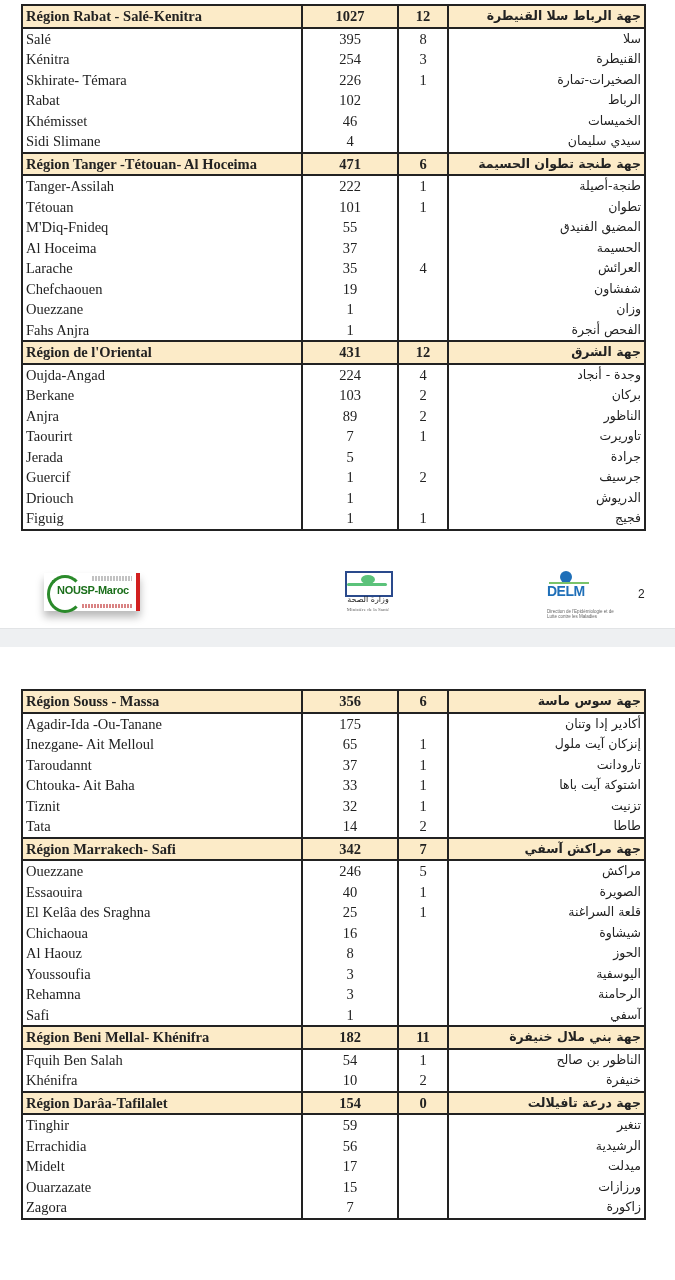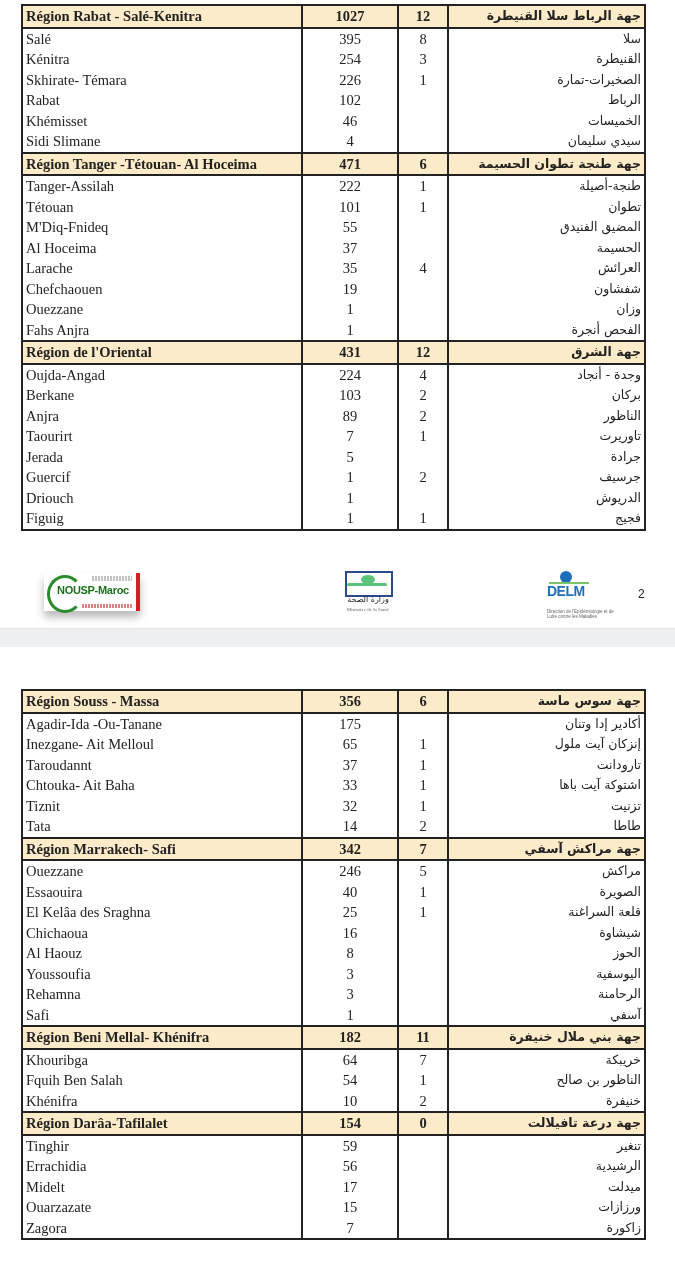--- a/index.html
+++ b/index.html
@@ -344,26 +344,20 @@
           <td class="num"></td>
           <td class="ar">آسفي</td>
         </tr>
         <tr class="region">
           <td class="fr">Région Beni Mellal- Khénifra</td>
           <td class="num">182</td>
           <td class="num">11</td>
           <td class="ar">جهة بني ملال خنيفرة</td>
         </tr>
         <tr>
-          <td class="fr">Khouribga</td>
-          <td class="num">64</td>
-          <td class="num">7</td>
-          <td class="ar">خريبكة</td>
-        </tr>
-        <tr>
           <td class="fr">Fquih Ben Salah</td>
           <td class="num">54</td>
           <td class="num">1</td>
           <td class="ar">الناظور بن صالح</td>
         </tr>
         <tr>
           <td class="fr">Khénifra</td>
           <td class="num">10</td>
           <td class="num">2</td>
           <td class="ar">خنيفرة</td>

